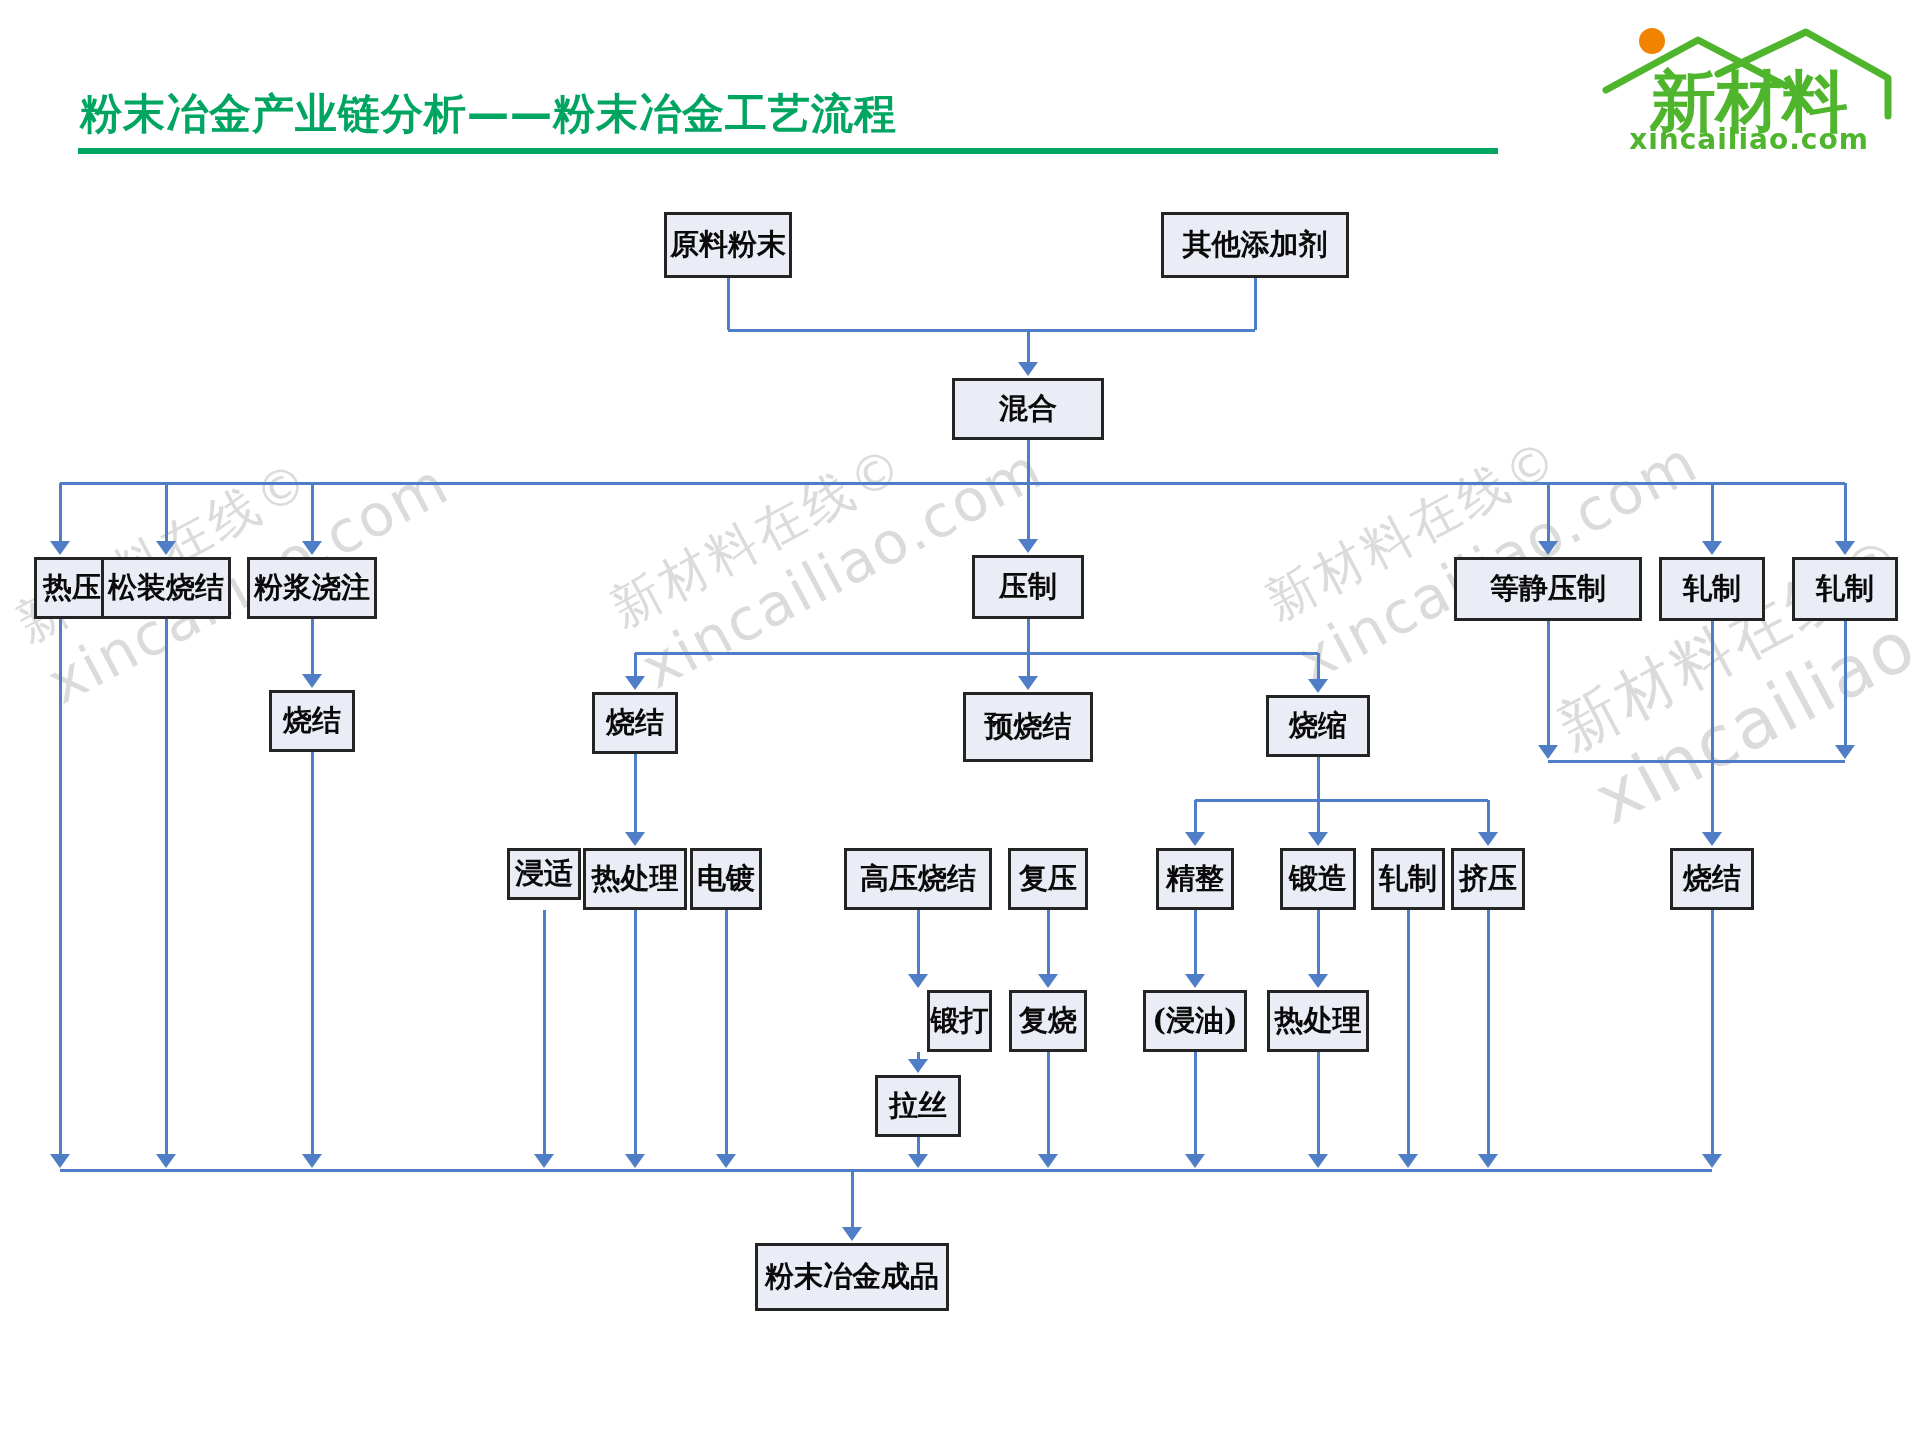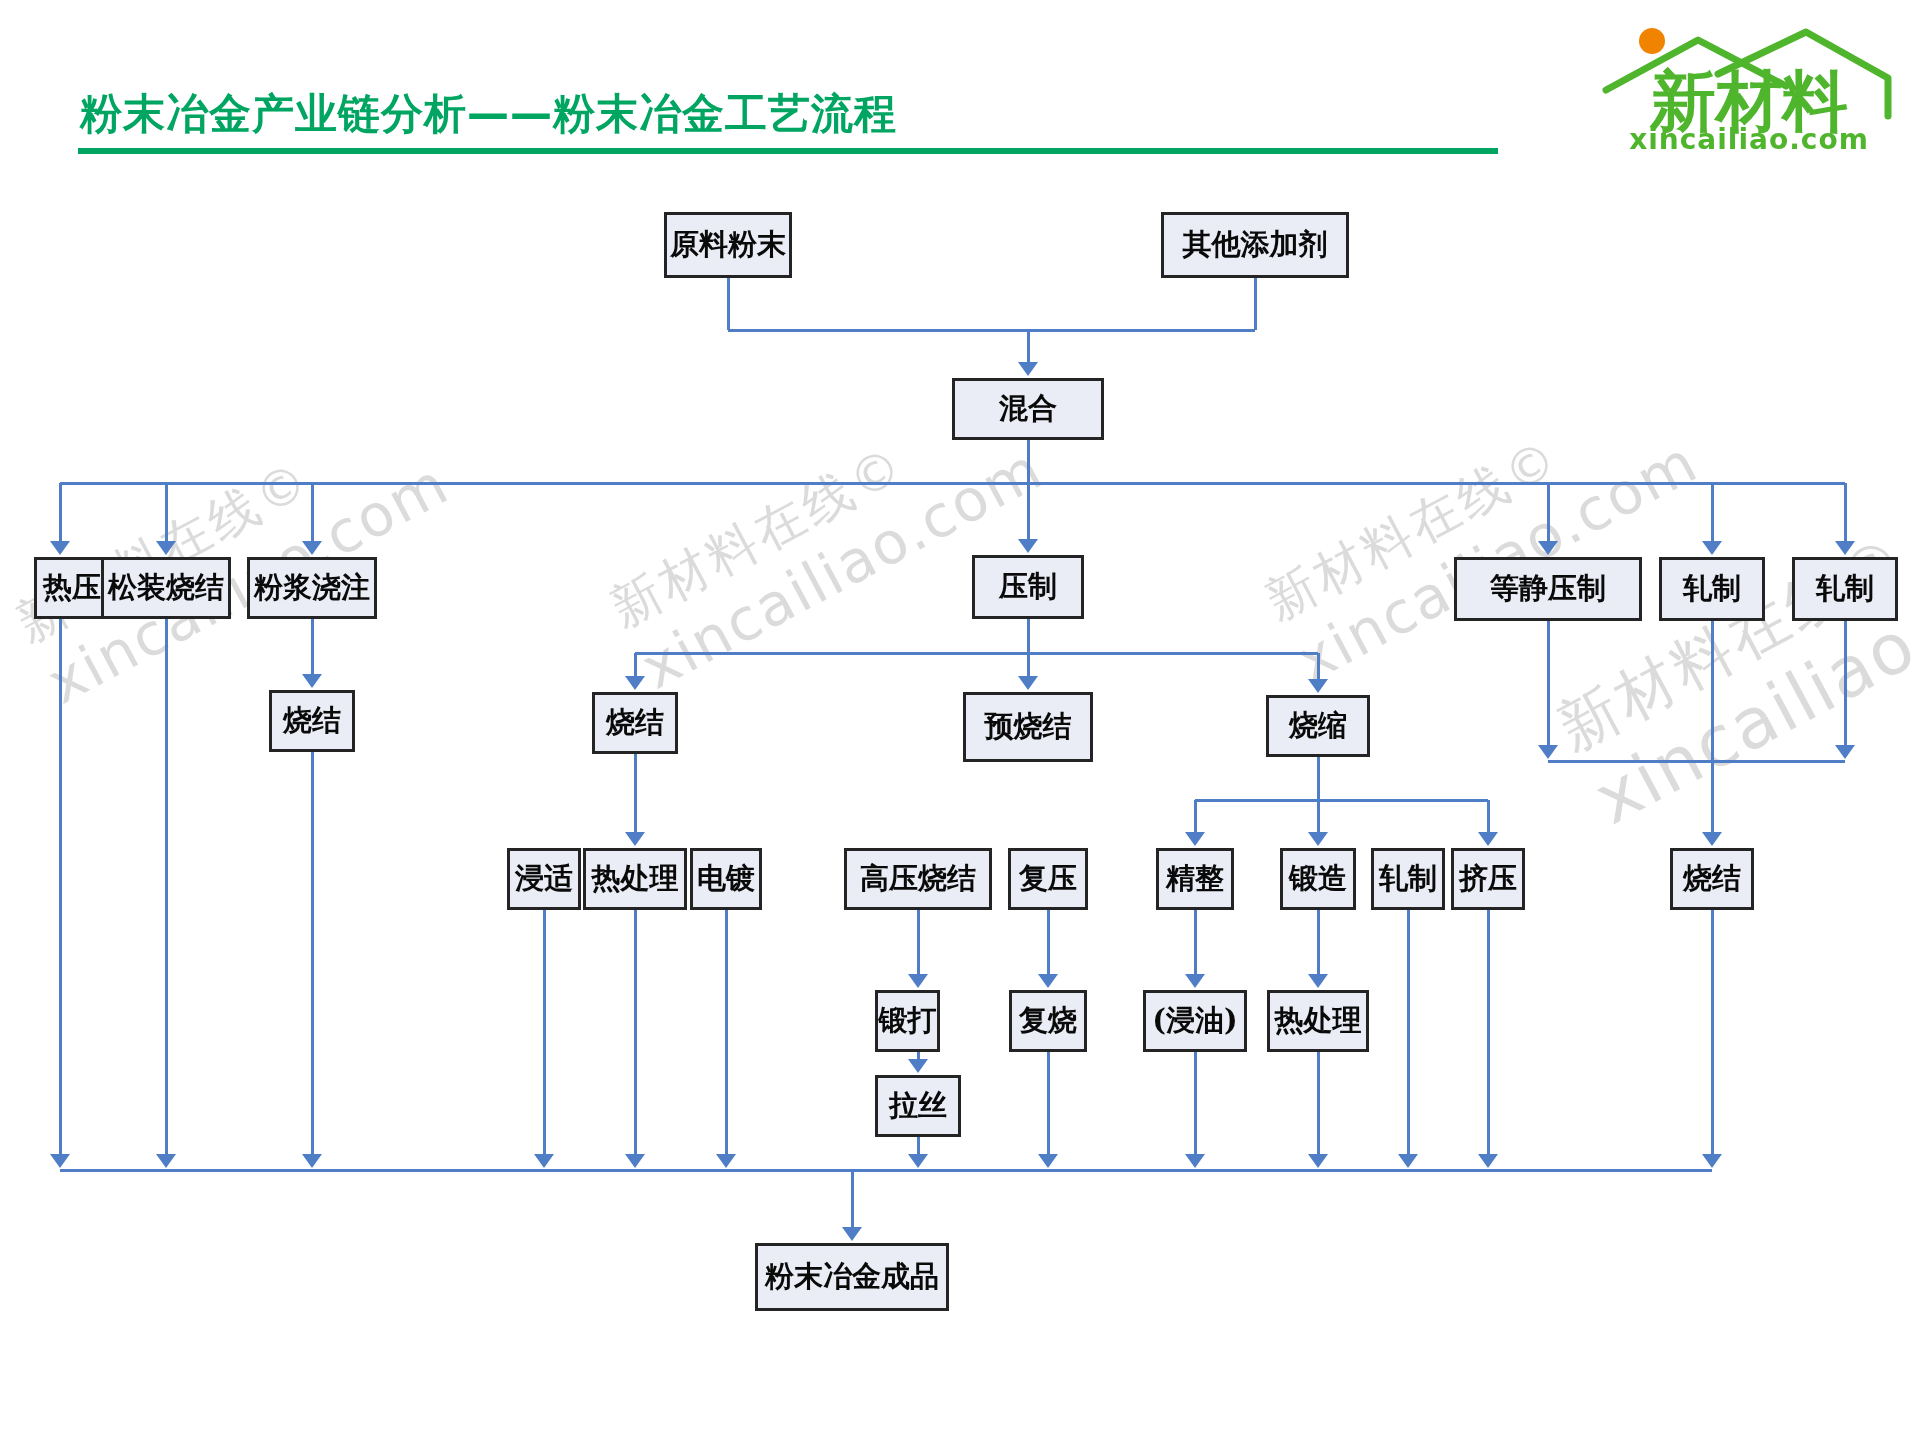--- a/index.html
+++ b/index.html
@@ -105,21 +105,21 @@
       </div>
       <div class="node" style="left: 592px; top: 692px; width: 86px; height: 62px;">
         <span class="lbl">烧结</span>
       </div>
       <div class="node" style="left: 963px; top: 692px; width: 130px; height: 70px;">
         <span class="lbl">预烧结</span>
       </div>
       <div class="node" style="left: 1266px; top: 695px; width: 104px; height: 62px;">
         <span class="lbl">烧缩</span>
       </div>
-      <div class="node" style="left: 507px; top: 848px; width: 74px; height: 62px;">
+      <div class="node" style="left: 507px; top: 848px; width: 74px; height: 52px;">
         <span class="lbl">浸适</span>
       </div>
       <div class="node" style="left: 583px; top: 848px; width: 104px; height: 62px;">
         <span class="lbl">热处理</span>
       </div>
       <div class="node" style="left: 690px; top: 848px; width: 72px; height: 62px;">
         <span class="lbl">电镀</span>
       </div>
       <div class="node" style="left: 844px; top: 848px; width: 148px; height: 62px;">
         <span class="lbl">高压烧结</span>
@@ -135,21 +135,21 @@
       </div>
       <div class="node" style="left: 1371px; top: 848px; width: 74px; height: 62px;">
         <span class="lbl">轧制</span>
       </div>
       <div class="node" style="left: 1451px; top: 848px; width: 74px; height: 62px;">
         <span class="lbl">挤压</span>
       </div>
       <div class="node" style="left: 1670px; top: 848px; width: 84px; height: 62px;">
         <span class="lbl">烧结</span>
       </div>
-      <div class="node" style="left: 875px; top: 990px; width: 65px; height: 62px;">
+      <div class="node" style="left: 927px; top: 990px; width: 65px; height: 62px;">
         <span class="lbl">锻打</span>
       </div>
       <div class="node" style="left: 1009px; top: 990px; width: 78px; height: 62px;">
         <span class="lbl">复烧</span>
       </div>
       <div class="node" style="left: 1143px; top: 990px; width: 104px; height: 62px;">
         <span class="lbl">(浸油)</span>
       </div>
       <div class="node" style="left: 1267px; top: 990px; width: 102px; height: 62px;">
         <span class="lbl">热处理</span>

